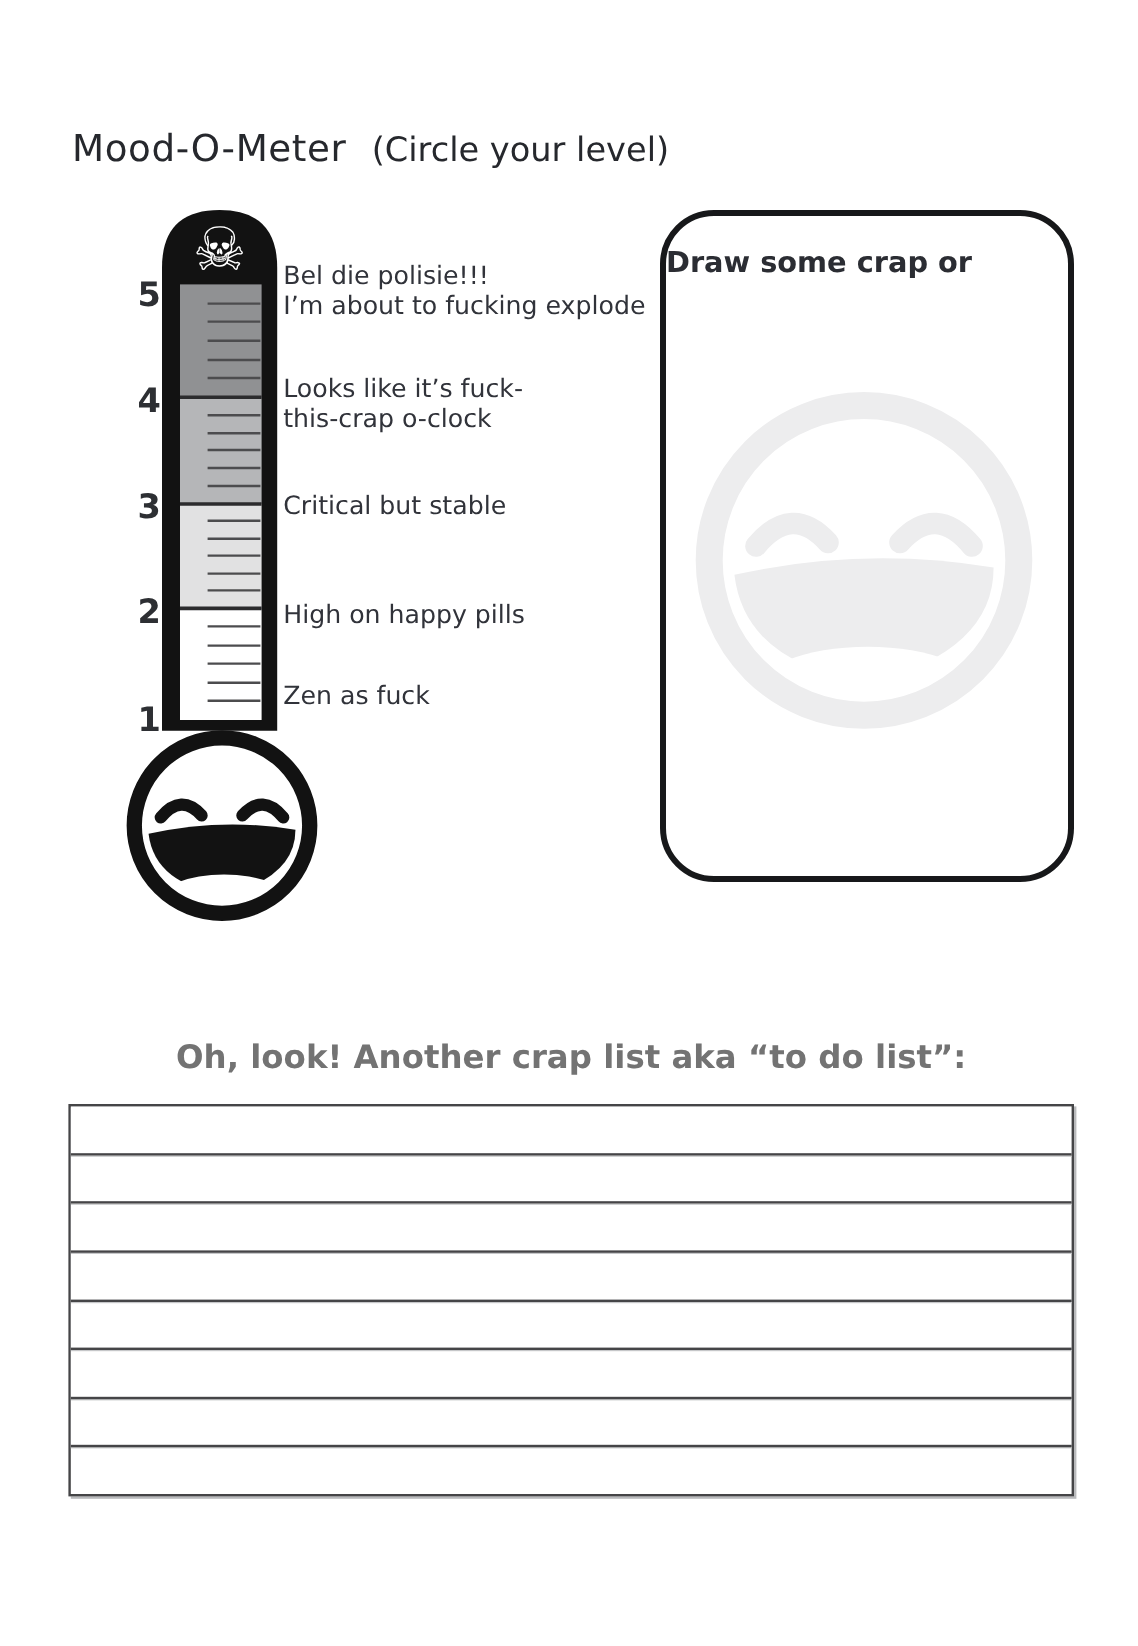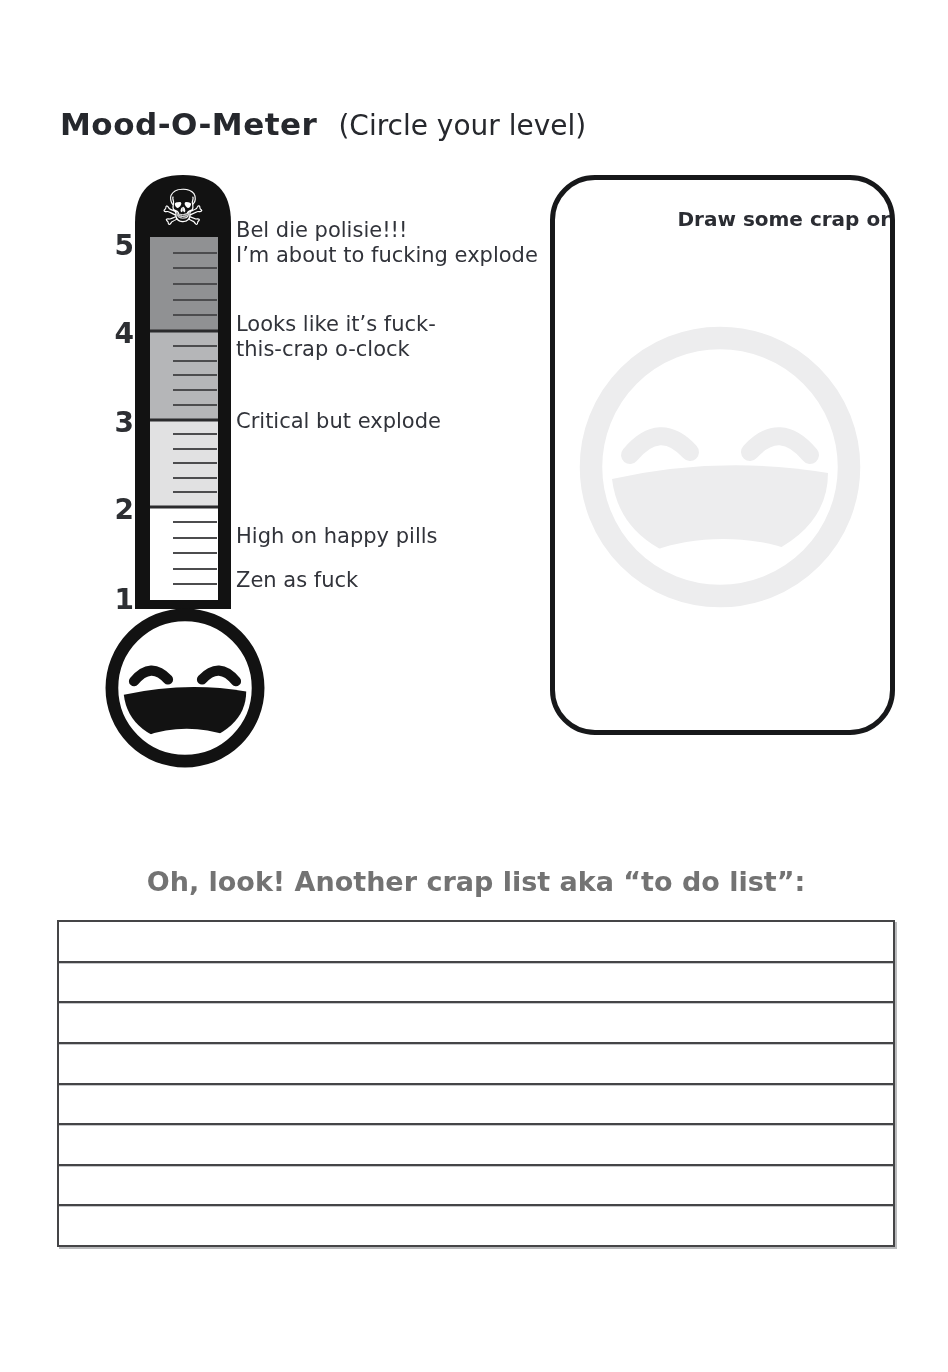--- a/index.html
+++ b/index.html
@@ -2,36 +2,36 @@
 <html><head>
 <meta charset="utf-8">
 <style>
   * { margin:0; padding:0; box-sizing:border-box; }
   html,body { background:#ffffff; }
   body { width:948px; height:1372px; font-family:"DejaVu Sans","Liberation Sans",sans-serif; color:#26282d; }
   .page { position:relative; width:948px; height:1372px; background:#ffffff; overflow:hidden; }
 
   
   .title-row { position:absolute; left:60px; top:106px; white-space:nowrap; }
-  .title-main { font-size:31px; font-weight:bold; letter-spacing:0.5px; }
+  .title-main { font-size:31px; font-weight:normal; letter-spacing:0.5px; }
   .title-sub  { font-size:28px; font-weight:500; margin-left:16px; }
 
   
   .level-num { position:absolute; left:98px; width:36px; text-align:right;
                font-size:28px; font-weight:bold; color:#2d2f33; }
   .level-label { position:absolute; left:236px; font-size:21px; line-height:25px;
                  font-weight:500; color:#31333a; white-space:nowrap; }
 
   .thermo-svg { position:absolute; left:95px; top:165px; }
 
   
   .quote-box { position:absolute; left:550px; top:175px; width:345px; height:560px;
                border:5px solid #17181a; border-radius:45px; background:#ffffff; }
-  .quote-prompt { position:absolute; left:0; right:0; top:24px; text-align:right;
-                  font-size:20px; line-height:30px; font-weight:600; color:#2b2d33; }
+  .quote-prompt { position:absolute; left:0; right:0; top:24px; text-align:left;
+                  font-size:24px; line-height:30px; font-weight:600; color:#2b2d33; }
   .watermark-svg { position:absolute; left:0; top:0; pointer-events:none; }
 
   .smiley-dark  { color:#121212; }
   .smiley-faint { color:#ededee; }
 
   
   .todo-heading { position:absolute; left:57px; top:866px; width:838px; text-align:center;
                   font-size:27px; font-weight:600; color:#737373; }
   .todo-table { position:absolute; left:57px; top:920px; width:838px; height:327px;
                 display:flex; flex-direction:column;
@@ -112,22 +112,22 @@
   <div class="level-num" style="top:583px">1</div>
 
   <div class="level-label" style="top:312px">
     <div>Looks like it’s fuck-</div>
     <div>this-crap o-clock</div>
   </div>
   <div class="level-label" style="top:218px">
     <div>Bel die polisie!!!</div>
     <div>I’m about to fucking explode</div>
   </div>
-  <div class="level-label" style="top:409px">Critical but explode</div>
-  <div class="level-label" style="top:524px">High on happy pills</div>
+  <div class="level-label" style="top:409px">Critical but stable</div>
+  <div class="level-label" style="top:500px">High on happy pills</div>
   <div class="level-label" style="top:568px">Zen as fuck</div>
 
   <div class="quote-box">
     <svg class="watermark-svg" width="335" height="550" viewBox="0 0 335 550">
       <use href="#smiley" x="15" y="137" width="300" height="300" class="smiley-faint"></use>
     </svg>
     <div class="quote-prompt">
       <div>Draw some crap or</div>
     </div>
   </div>

